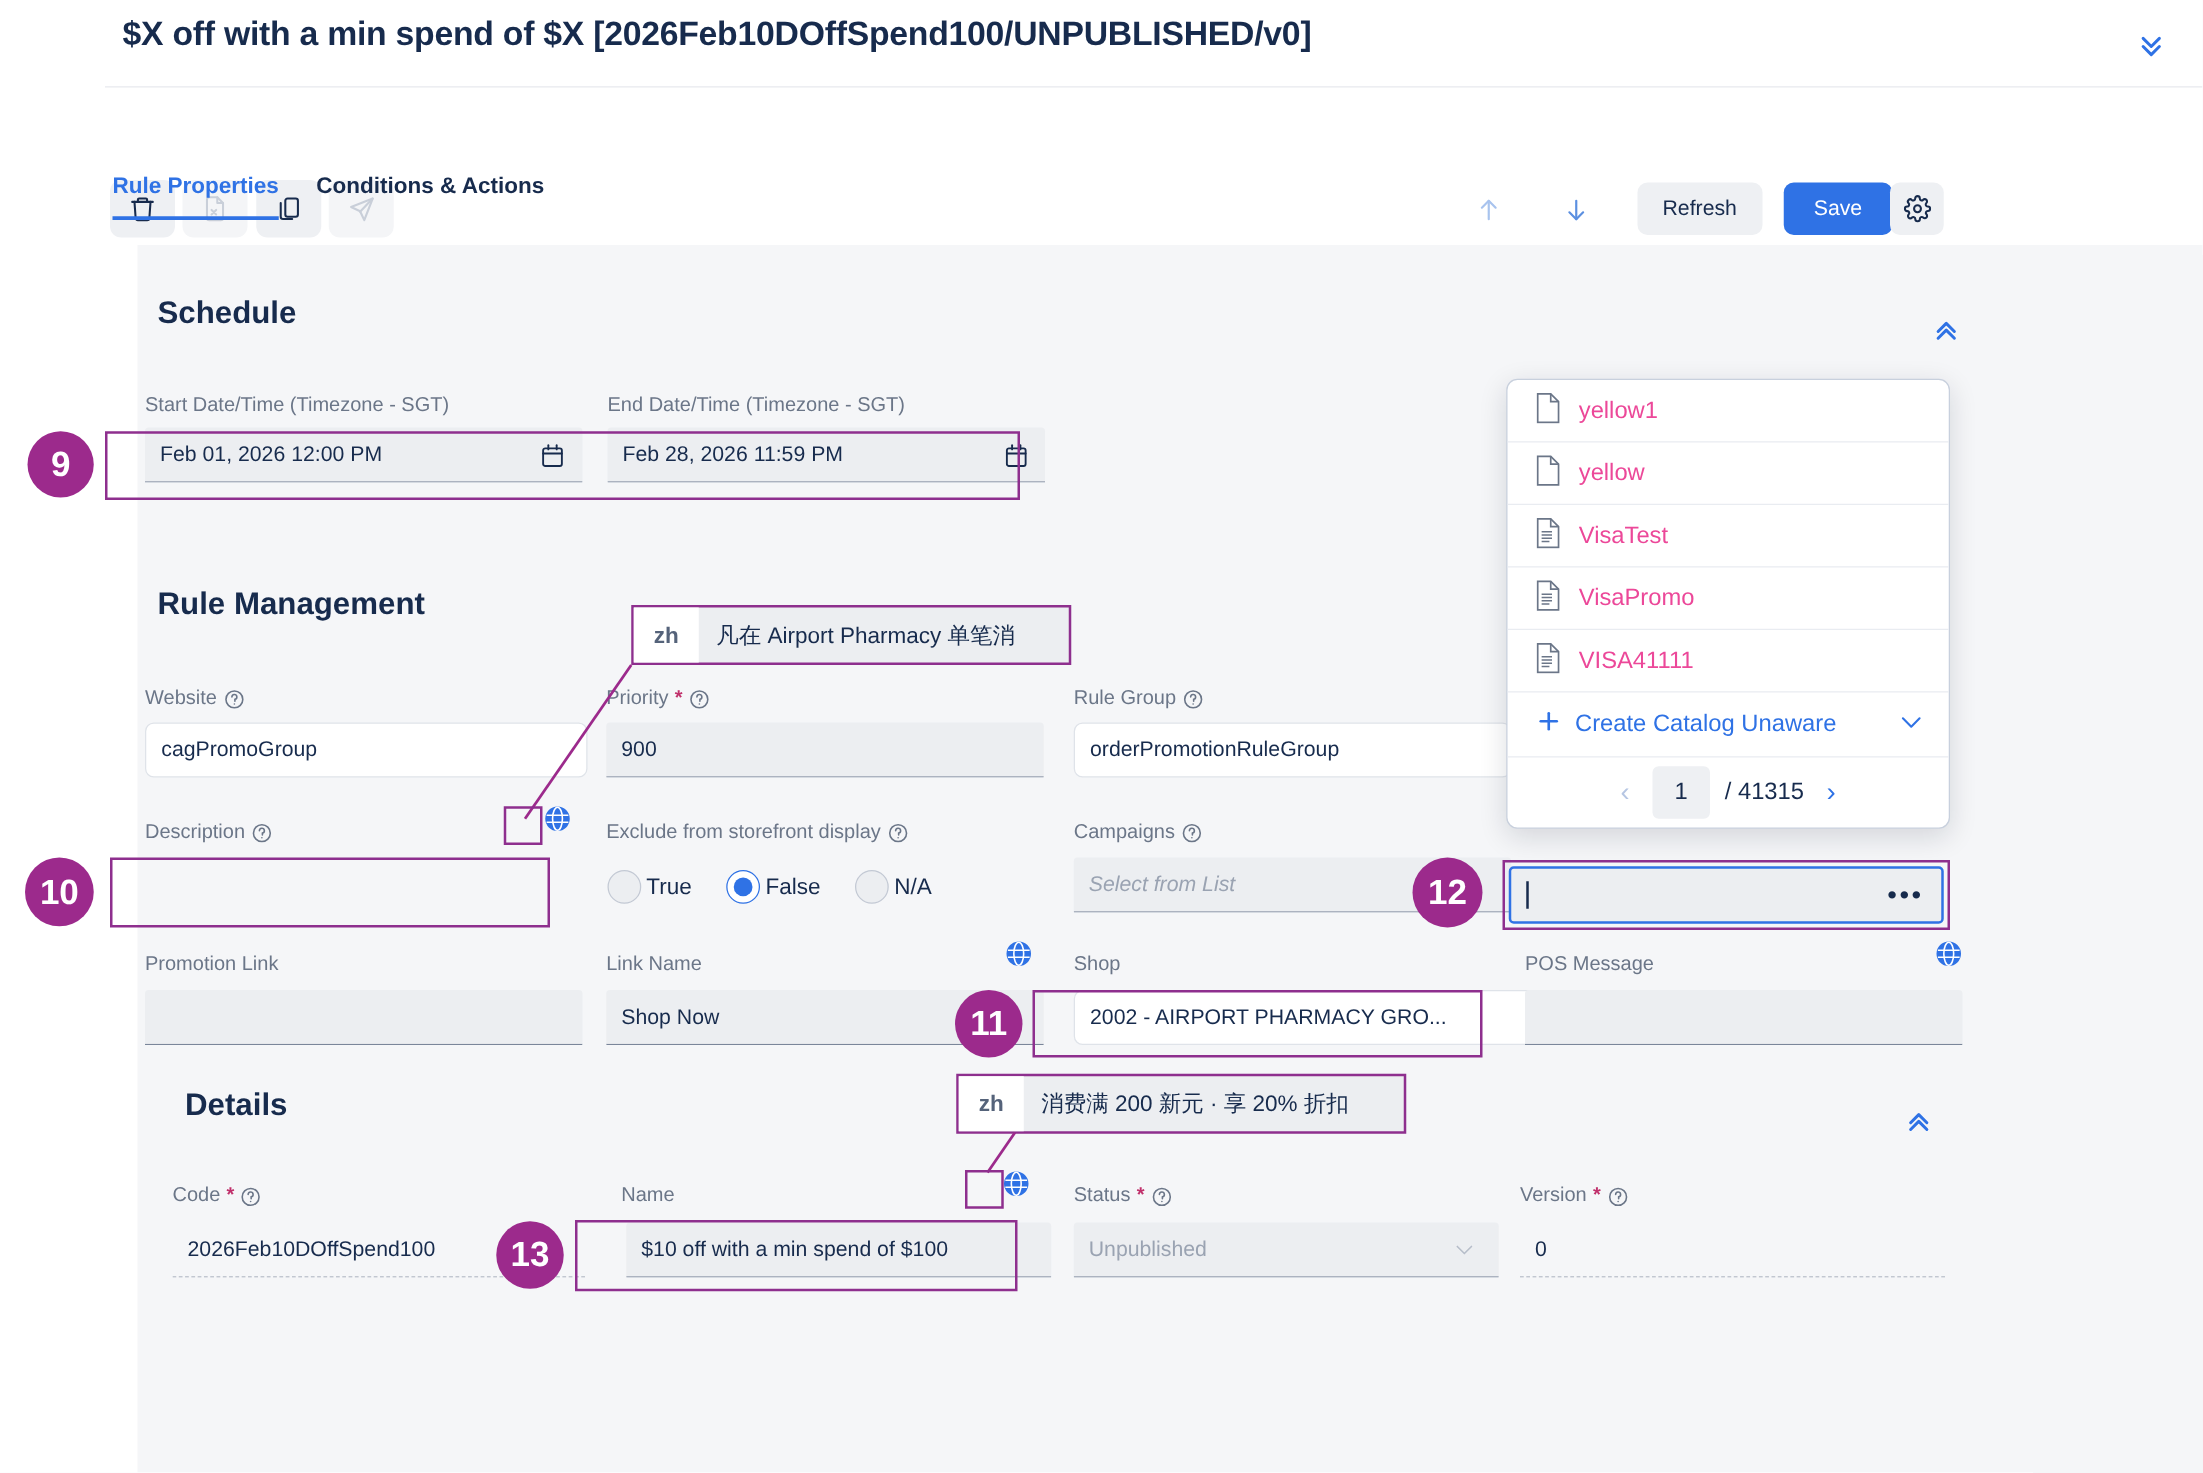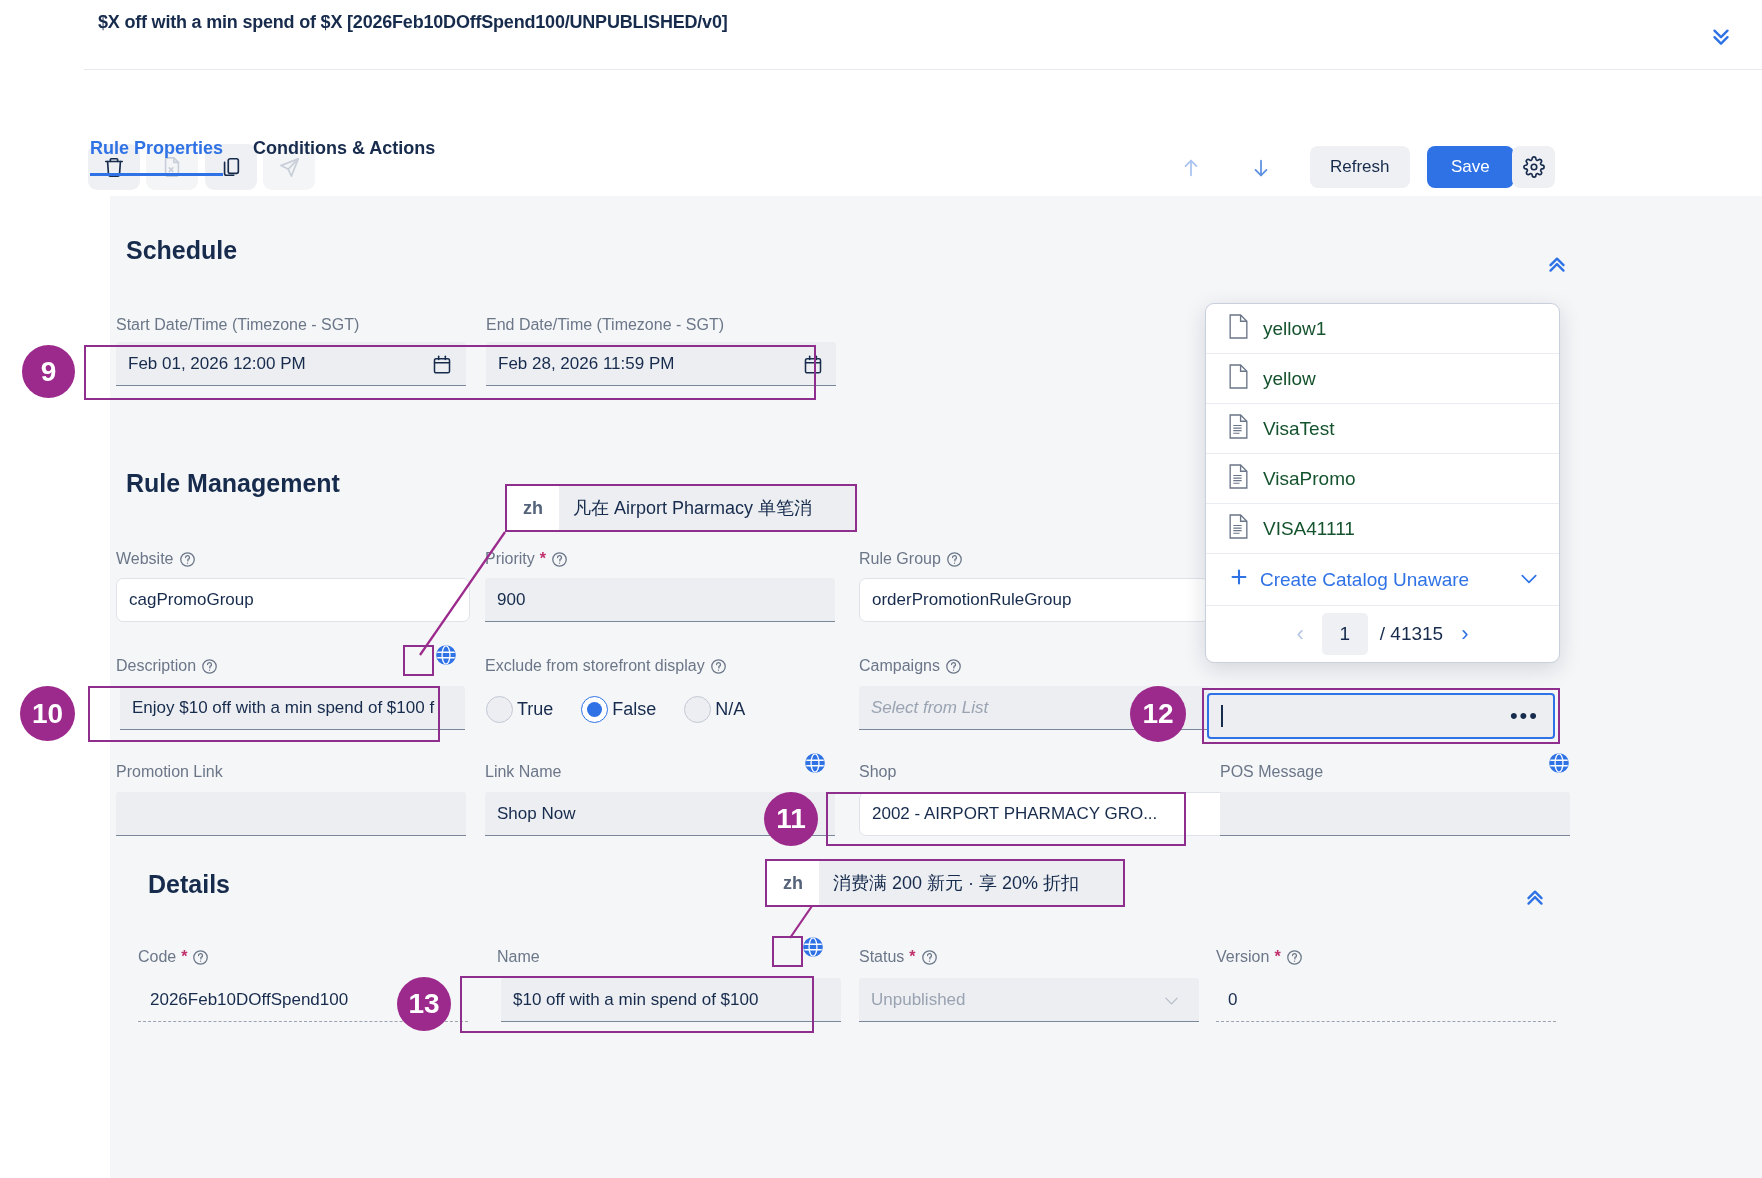--- a/index.html
+++ b/index.html
@@ -12,21 +12,21 @@
   }
   #root { position: relative; width: 1762px; height: 1178px; background:#fff; }
 
   
   .hdr {
     position: absolute; left:0; top:0; width:1762px; height:70px;
     background:#ffffff;
   }
   .hdr-title {
     position:absolute; left:98px; top:12px;
-    font-size:18px; font-weight:bold; color:#172b4d; letter-spacing:-0.2px;
+    font-size:27px; font-weight:bold; color:#172b4d; letter-spacing:-0.2px;
     white-space:nowrap;
   }
   .hdr-collapse {
     position:absolute; right:24px; top:18px; width:34px; height:34px;
     display:flex; align-items:center; justify-content:center;
     color:#2f72e5; cursor:pointer;
   }
   .hdr-rule { position:absolute; left:84px; top:69px; width:1678px; height:1px; background:#e7e9ee; }
 
   
@@ -145,21 +145,21 @@
   .dd {
     position:absolute; left:1205px; top:303px; width:355px;
     background:#ffffff; border:1px solid #c8d0dd; border-radius:9px;
     box-shadow:0 6px 22px rgba(16,24,40,0.14);
     overflow:hidden;
   }
   .dd-item {
     height:50px; display:flex; align-items:center; gap:14px;
     padding:0 22px; border-bottom:1px solid #e9ecf1; cursor:pointer;
   }
-  .dd-item-label { font-size:19px; color:#14532d; }
+  .dd-item-label { font-size:19px; color:#ec4899; }
   .dd-create {
     height:52px; display:flex; align-items:center; gap:10px;
     padding:0 22px; border-bottom:1px solid #e9ecf1;
     color:#2f72e5; font-size:19px; cursor:pointer; position:relative;
   }
   .dd-create .chev { position:absolute; right:20px; top:50%; transform:translateY(-50%); }
   .dd-pager {
     height:56px; display:flex; align-items:center; justify-content:center; gap:12px;
   }
   .pg-arrow { color:#b6c6e3; font-size:22px; cursor:pointer; padding:0 6px; }
@@ -327,21 +327,20 @@
     <div class="fld-label" style="left:6px; top:461px;">
       <span>Description</span>
       <span class="qmark">
         <svg width="17" height="17" viewBox="0 0 24 24" fill="none" stroke="#6b7688" stroke-width="1.8">
             <circle cx="12" cy="12" r="9.5"></circle>
             <path d="M9.2 9.2a2.8 2.8 0 1 1 3.4 2.75V14" stroke-linecap="round"></path>
             <circle cx="12" cy="17.2" r="0.9" fill="#6b7688" stroke="none"></circle>
           </svg>
       </span>
     </div>
-    <input class="fld-input" style="left: 10px; top: 490px; width: 345px;" value="Enjoy $10 off with a min spend of $100 f">
 
     <div class="globe" style="left:325px; top:448px;">
       <svg width="22" height="22" viewBox="0 0 24 24" fill="#2f72e5" stroke="#ffffff" stroke-width="1.4">
         <circle cx="12" cy="12" r="10" stroke="#2f72e5"></circle>
         <ellipse cx="12" cy="12" rx="4.3" ry="10" fill="none"></ellipse>
         <path d="M2.5 9h19M2.5 15h19" fill="none"></path>
       </svg>
     </div>
 
     <div class="fld-label" style="left:375px; top:461px;">

